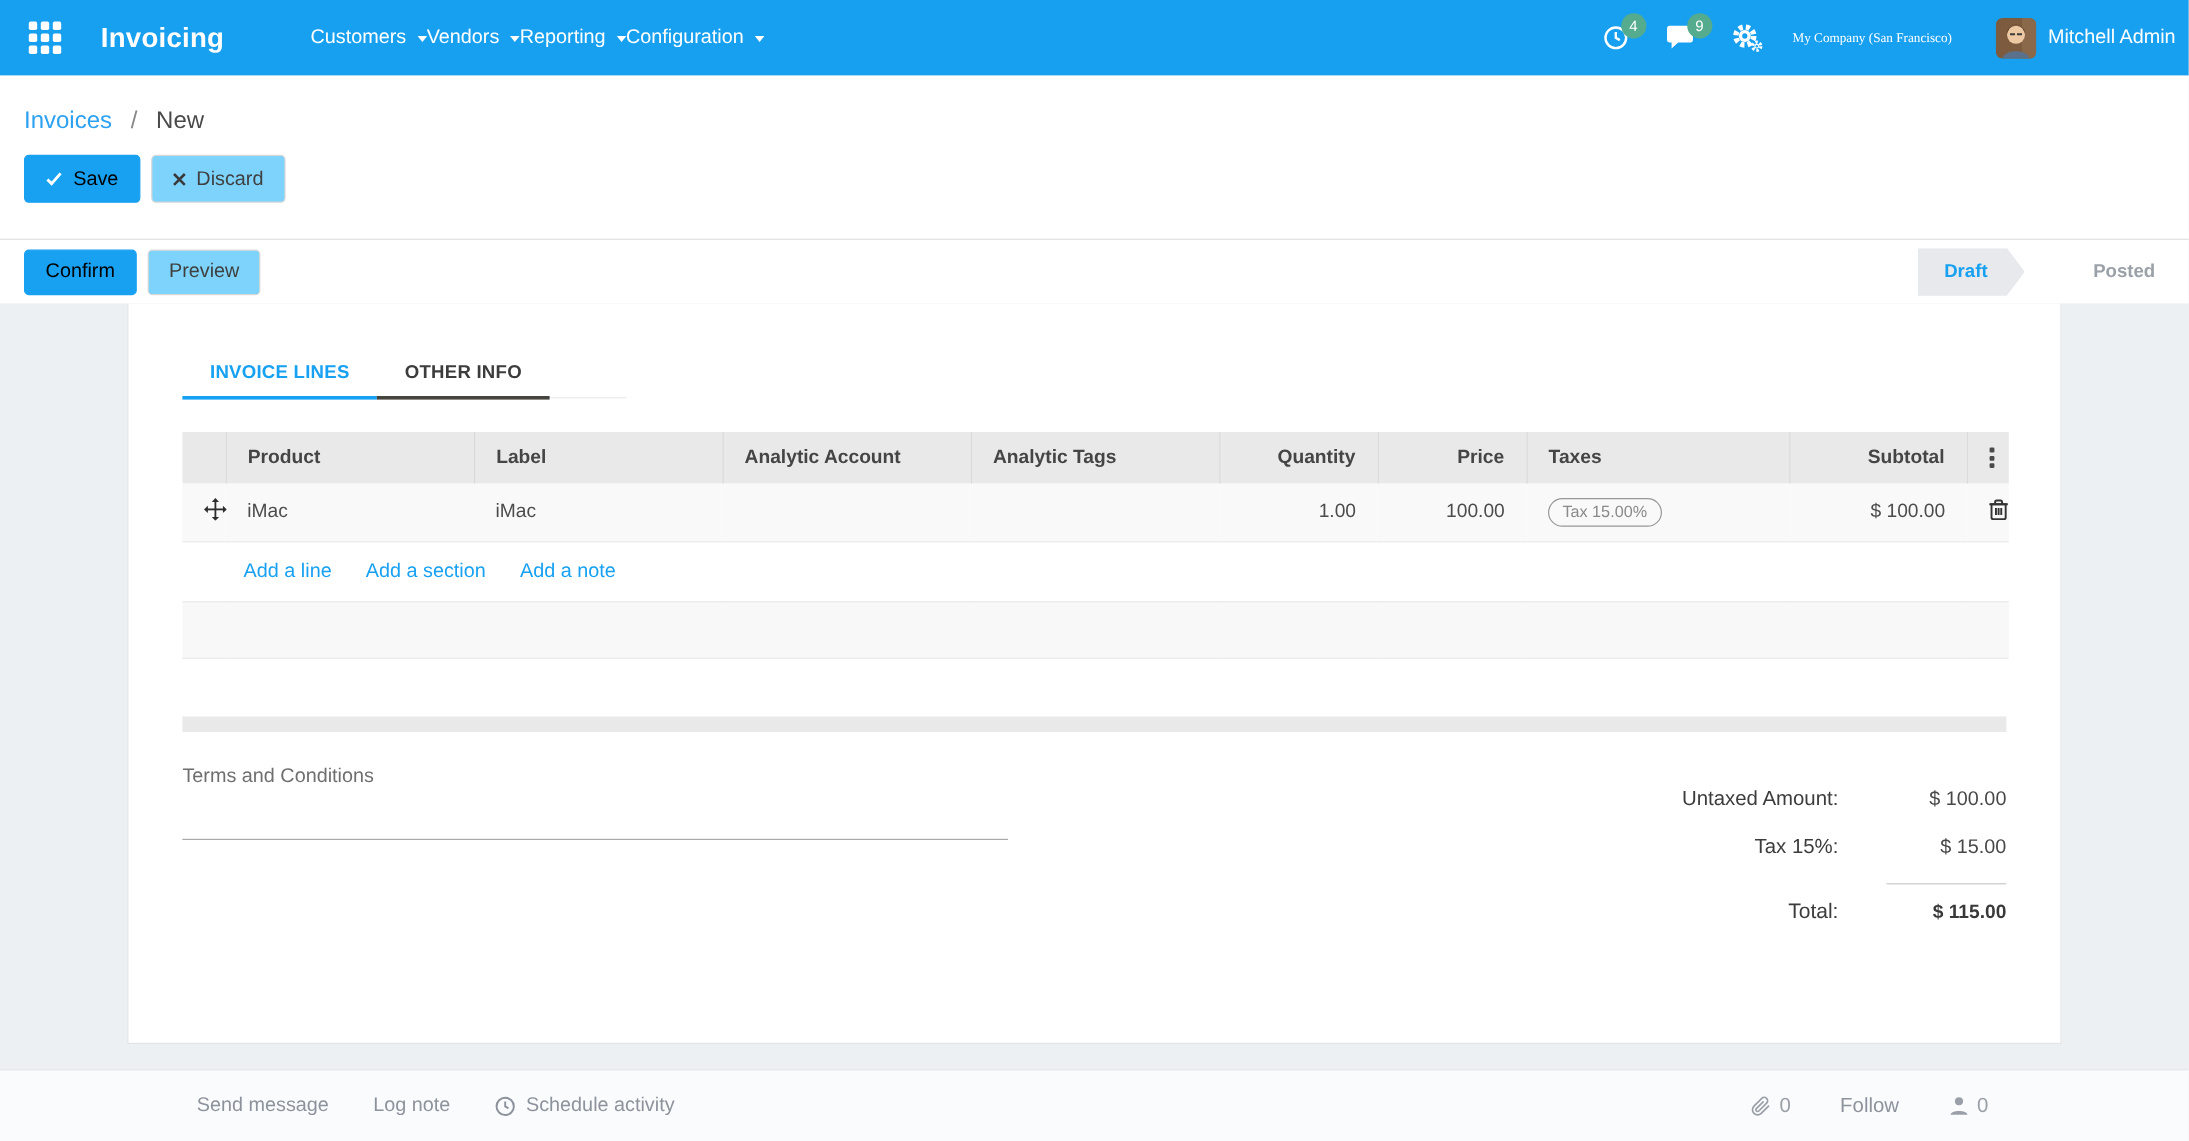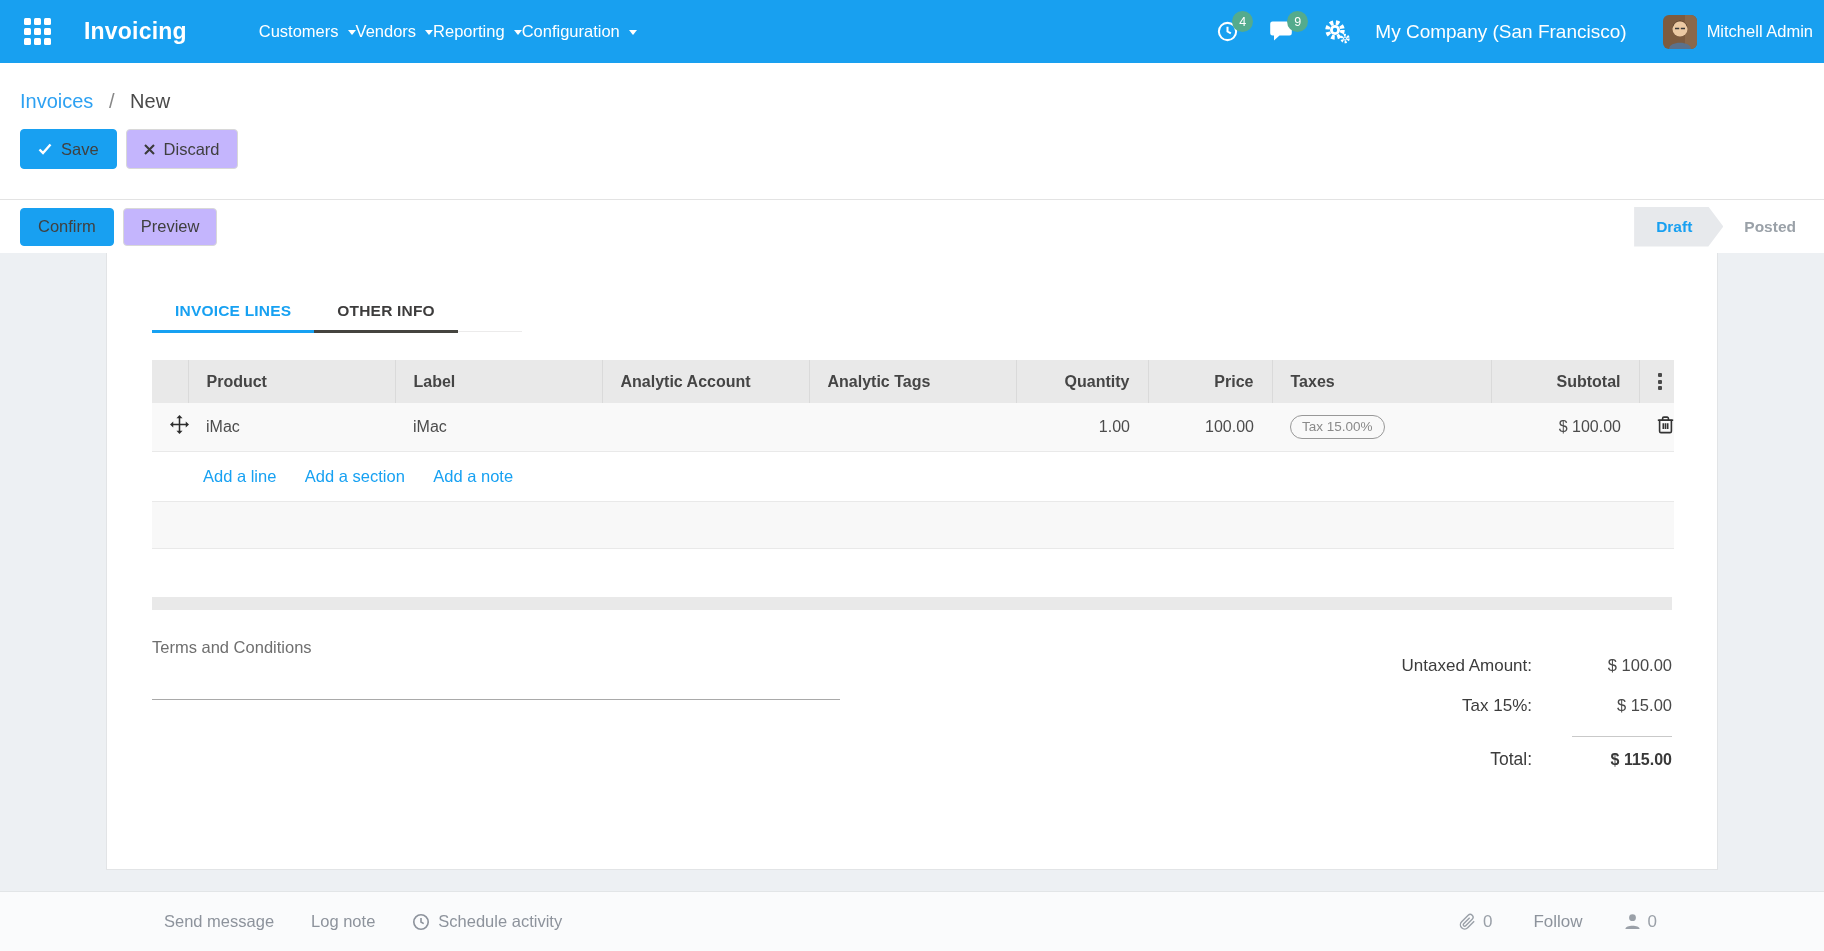--- a/index.html
+++ b/index.html
@@ -21,42 +21,42 @@
   .brand { font-size:23px; font-weight:700; margin-left:33px; letter-spacing:.2px; }
   .menus { display:flex; margin-left:72px; font-size:16.5px; }
   .menu-item { display:flex; align-items:center; gap:9px; cursor:pointer; }
   .caret { width:0; height:0; border-left:4.5px solid transparent; border-right:4.5px solid transparent;
            border-top:5px solid #fff; margin-top:2px; }
   .nav-right { margin-left:auto; display:flex; align-items:center; }
   .nav-icon-btn { position:relative; margin-right:30px; cursor:pointer; display:flex; align-items:center; }
   .badge { position:absolute; top:-9px; right:-14px; background:#54ab8d; color:#fff;
            width:21px; height:21px; border-radius:50%; font-size:12.5px;
            display:flex; align-items:center; justify-content:center; }
-  .company { font-size:19px; margin-right:36px; cursor:pointer; }
+  .company { font-size:11px; margin-right:36px; cursor:pointer;font-family:Liberation Serif, serif; }
   .avatar { width:34px; height:34px; border-radius:6px; overflow:hidden; margin-right:10px; cursor:pointer; flex:0 0 34px; }
   .username { font-size:16.5px; cursor:pointer; white-space:nowrap; }
 
   
   .control-panel { flex:0 0 136px; background:#fff; padding:27px 0 0 20px; }
   .breadcrumb { font-size:20px; }
   .breadcrumb .parent { color:#2da1f2; cursor:pointer; }
   .breadcrumb .sep { color:#888; margin:0 10px; }
   .breadcrumb .current { color:#4a4a4a; }
   .cp-buttons { margin-top:16px; display:flex; gap:9px; }
   .btn { height:40px; border-radius:4px; font-size:16.5px; display:inline-flex; align-items:center;
          padding:0 17px; cursor:pointer; font-family:inherit; }
   .btn .bicon { margin-right:9px; display:flex; align-items:center; }
-  .btn-primary { background:#18a0f1; border:1px solid #18a0f1; color:#404040; }
-  .btn-default { background:#c4b5fd; border:1px solid #d8d8d8; color:#3f3f3f; }
+  .btn-primary { background:#18a0f1; border:1px solid #18a0f1; color:#000000; }
+  .btn-default { background:#7dd3fc; border:1px solid #d8d8d8; color:#3f3f3f; }
 
   
   .statusbar { flex:0 0 54px; background:#fff; border-top:1px solid #e3e3e3;
                display:flex; align-items:center; padding:0 24px 0 20px; }
   .statusbar .btn { height:38px; }
-  .stepper { margin-left:auto; display:flex; align-items:center; }
+  .stepper { margin-left:auto; display:flex; align-items:center;gap:36px; }
   .step-active { height:40px; background:#e7e9ec; color:#18a0f1; font-weight:700; font-size:15.5px;
                  display:flex; align-items:center; padding:0 31px 0 22px;
                  clip-path:polygon(0 0, calc(100% - 15px) 0, 100% 50%, calc(100% - 15px) 100%, 0 100%);
                  cursor:pointer; }
   .step-inactive { color:#9aa1a8; font-weight:700; font-size:15.5px; margin-left:21px; margin-right:4px; cursor:pointer; }
 
   
   .content { flex:0 0 638px; background:#edf0f3; }
   .sheet { width:1612px; height:617px; margin:0 auto; background:#fff;
            border:1px solid #e2e4e6; border-top:none; padding:0 45px; }

